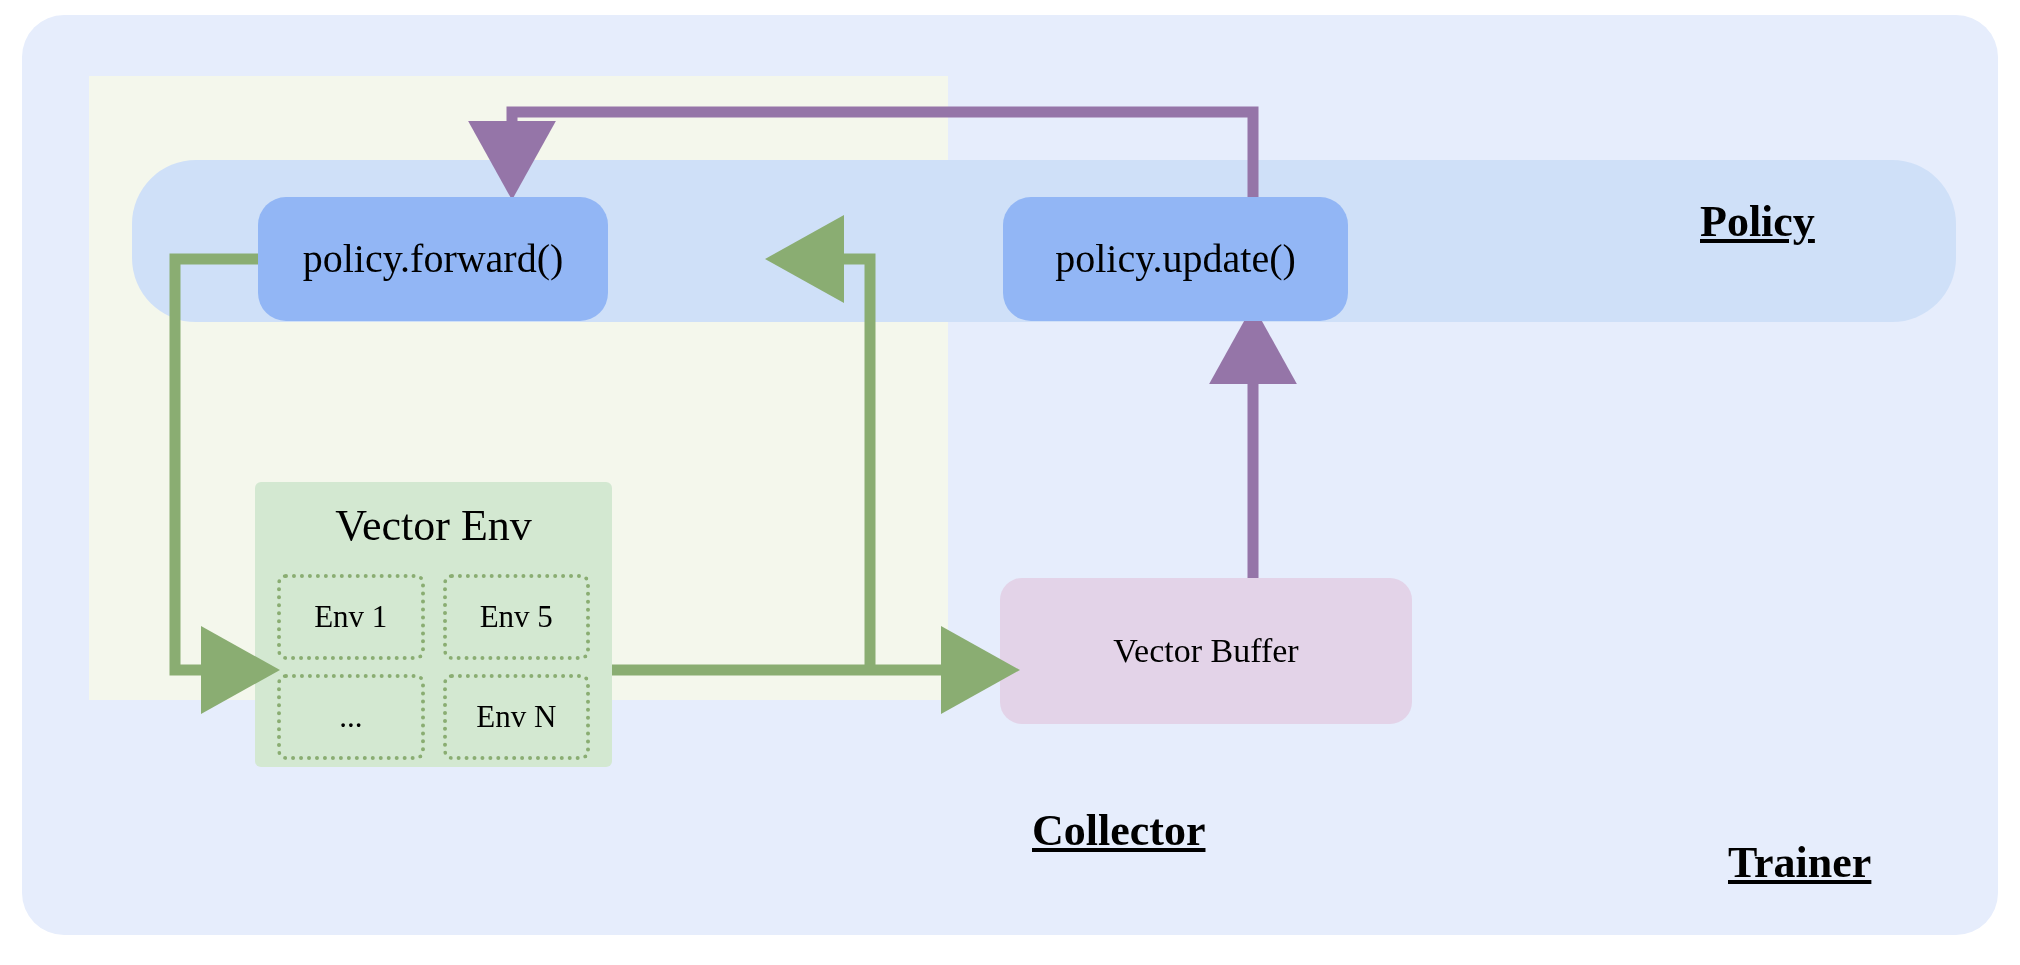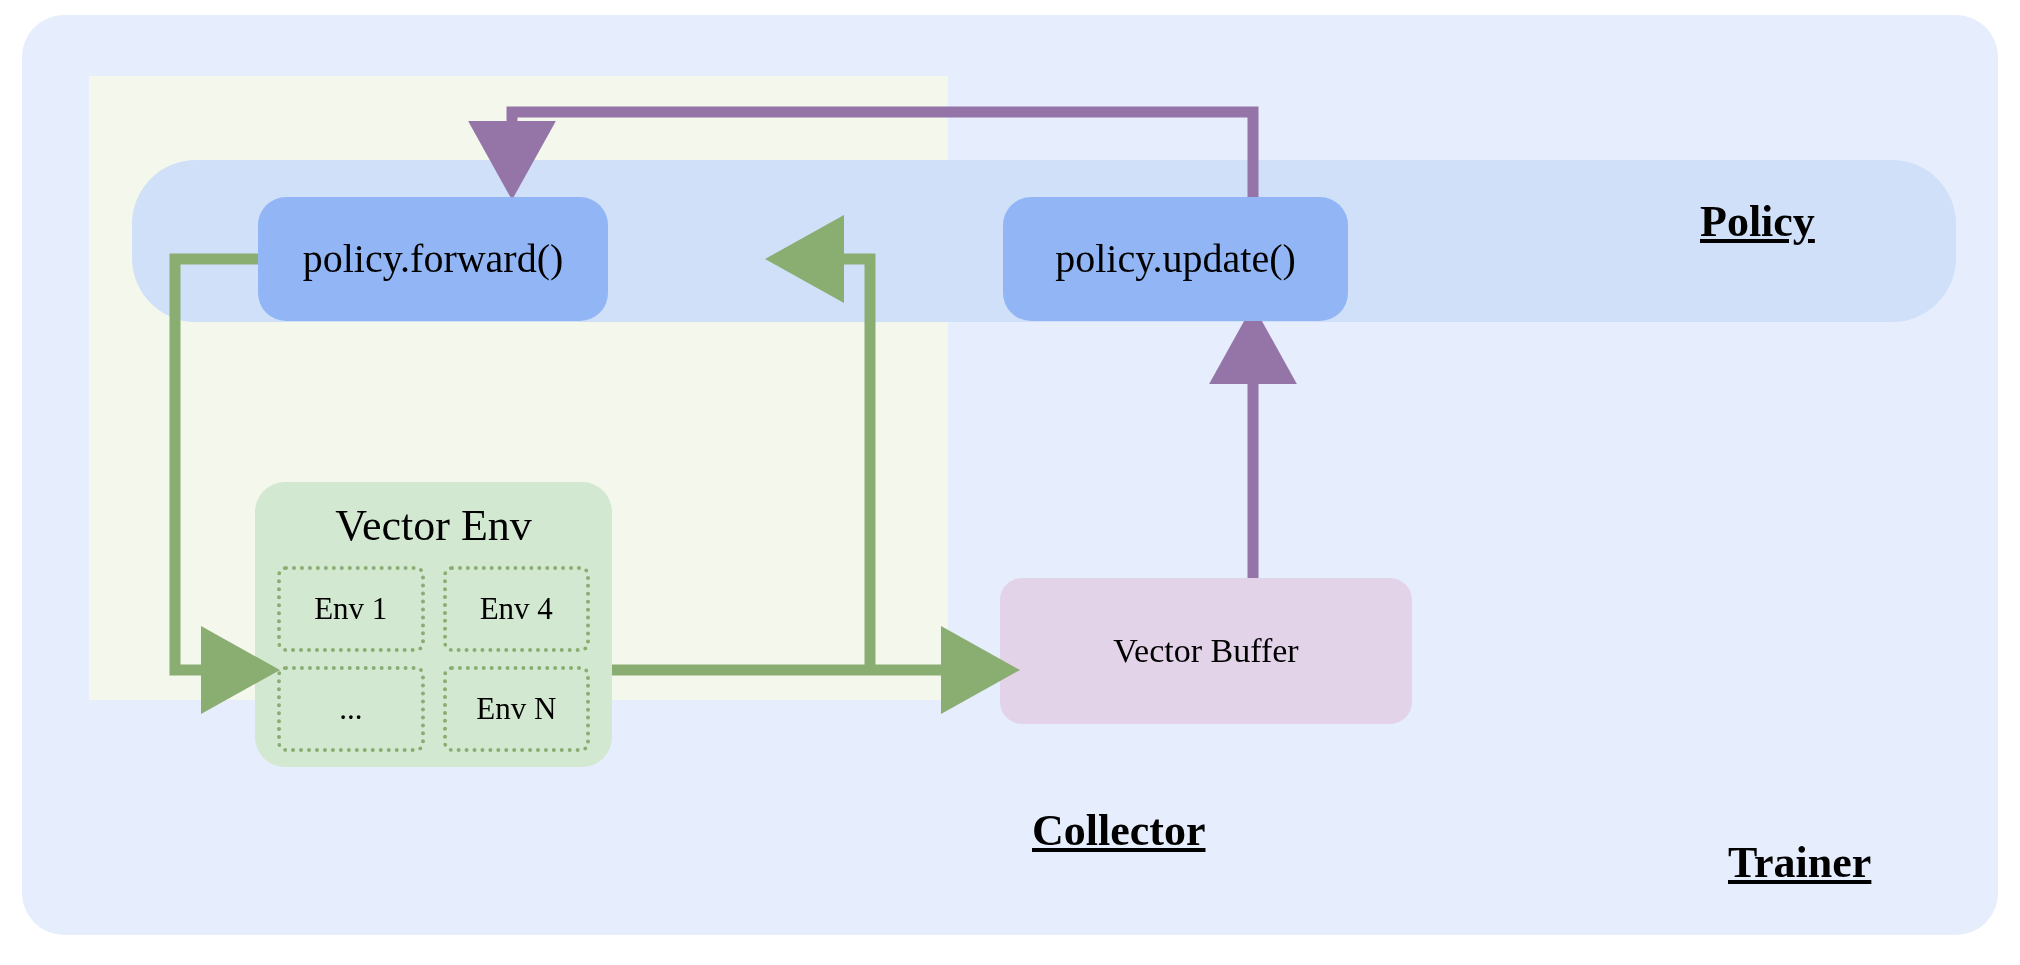--- a/index.html
+++ b/index.html
@@ -30,28 +30,28 @@
   .pill-blue{
     background:#92b6f5;border-radius:28px;
     font-size:40px;
   }
   .nd-forward{left:258px;top:197px;width:350px;height:124px;}
   .nd-update{left:1003px;top:197px;width:345px;height:124px;}
 
   
   .venv-box{
     position:absolute;left:255px;top:482px;width:357px;height:285px;
-    background:#d3e8d1;border-radius:30px;
+    background:#d3e8d1;border-radius:6px;
   }
   .venv-title{
     position:absolute;left:0;top:18px;width:100%;text-align:center;
     font-size:44px;color:#000;
   }
   .env-grid{
-    position:absolute;left:22px;top:84px;width:313px;height:186px;
+    position:absolute;left:22px;top:92px;width:313px;height:186px;
     display:grid;grid-template-columns:1fr 1fr;grid-template-rows:1fr 1fr;
     gap:14px 18px;
   }
   .env-cell{
     border:4px dotted #8aad72;border-radius:9px;
     display:flex;align-items:center;justify-content:center;
     font-size:31px;color:#000;background:transparent;
   }
 
   
@@ -81,21 +81,21 @@
   <div class="trainer-box"></div>
 
   <div class="collector-box"></div>
 
   <div class="policy-band"></div>
 
   <div class="venv-box">
     <div class="venv-title">Vector Env</div>
     <div class="env-grid">
       <div class="env-cell">Env 1</div>
-      <div class="env-cell">Env 4</div>
+      <div class="env-cell">Env 5</div>
       <div class="env-cell">...</div>
       <div class="env-cell">Env N</div>
     </div>
   </div>
 
   <div class="buffer-box">Vector Buffer</div>
 
   <svg class="arrows" viewBox="0 0 2020 965" xmlns="http://www.w3.org/2000/svg">
     <defs>
       <marker id="gArrow" markerWidth="10" markerHeight="10" refX="2.2" refY="4" orient="auto" markerUnits="strokeWidth">

